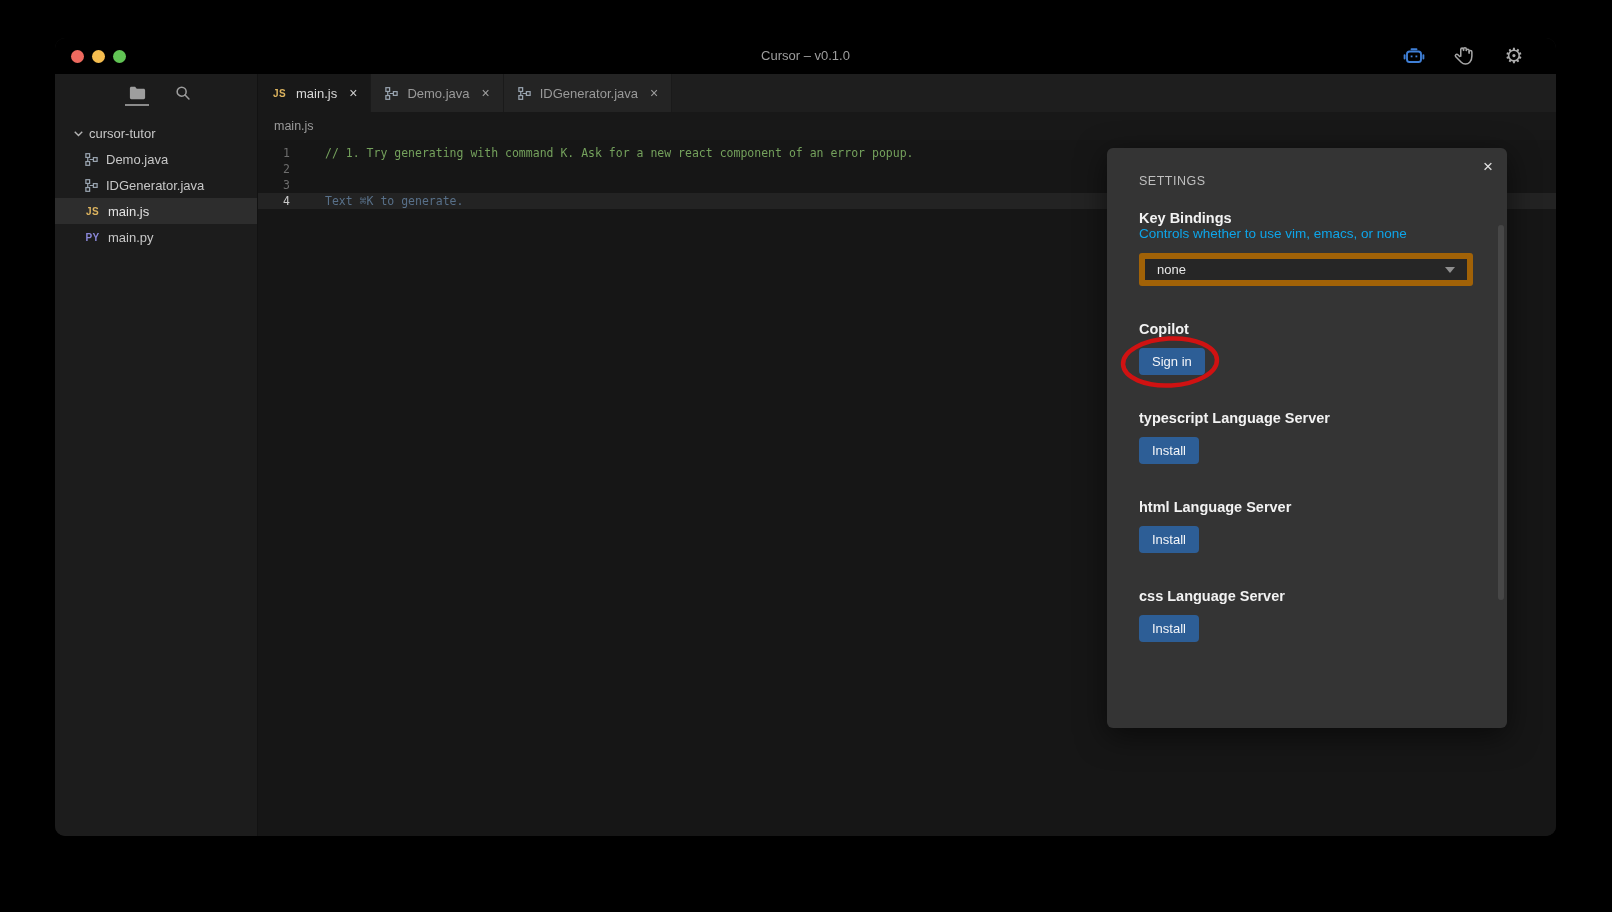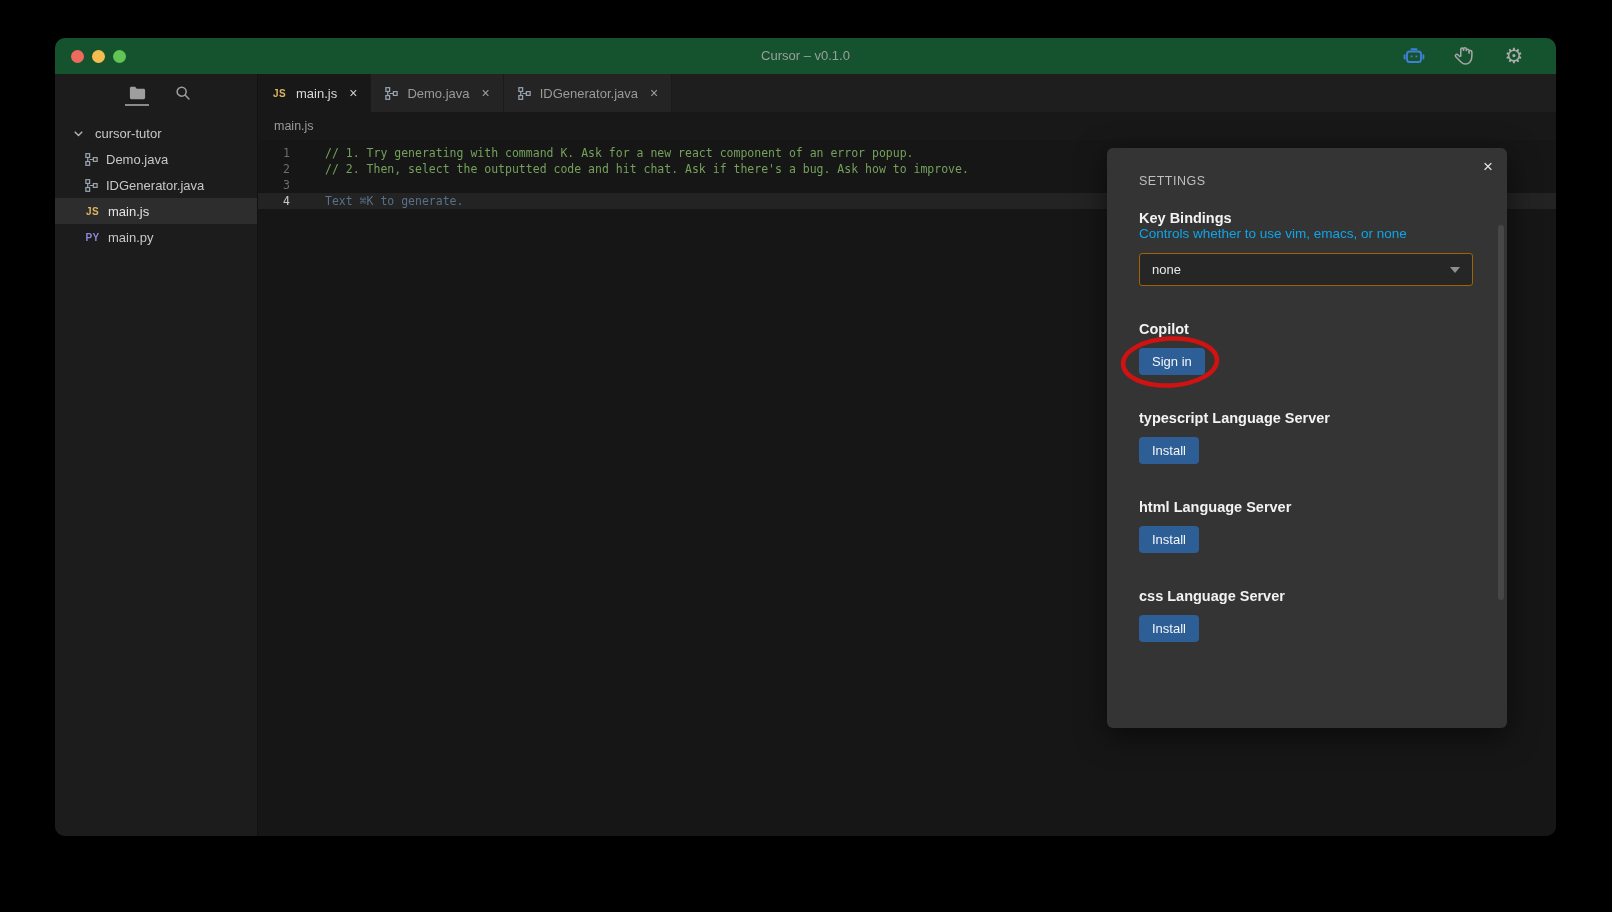--- a/index.html
+++ b/index.html
@@ -3,41 +3,41 @@
 <meta charset="utf-8">
 <style>
   * { margin:0; padding:0; box-sizing:border-box; }
   html,body { width:1612px; height:912px; background:#000; overflow:hidden;
               font-family:"Liberation Sans", sans-serif; }
 
   .window { position:absolute; left:55px; top:38px; width:1501px; height:798px;
             background:#161616; border-radius:10px; overflow:hidden; }
 
   
-  .titlebar { position:absolute; left:0; top:0; right:0; height:36px; background:#14532d; }
+  .titlebar { position:absolute; left:0; top:0; right:0; height:36px; background:#000000; }
   .traffic { position:absolute; left:16px; top:11.5px; display:flex; gap:8px; }
   .light { width:13px; height:13px; border-radius:50%; }
   .light.red{ background:#ee6a5f; } .light.yellow{ background:#f5bd4f; } .light.green{ background:#61c454; }
   .win-title { position:absolute; left:0; right:0; top:0; height:36px; line-height:36px;
                text-align:center; color:#9e9e9e; font-size:13px; }
   .tb-icons { position:absolute; right:30px; top:0; height:36px; display:flex; align-items:center; gap:26px; }
   .tb-icon { width:24px; height:24px; display:flex; align-items:center; justify-content:center; cursor:pointer; }
   .gear-glyph { font-size:21px; color:#ababab; line-height:1; font-family:"DejaVu Sans", sans-serif; }
 
   
   .sidebar { position:absolute; left:0; top:36px; bottom:0; width:203px; background:#1c1c1c;
              border-right:1px solid #121212; }
   .sidebar-header { height:38px; display:flex; align-items:center; gap:26px; padding-left:72px; }
   .sb-icon { position:relative; width:20px; height:26px; display:flex; align-items:center; justify-content:center; cursor:pointer; }
   .sb-icon.active::after { content:""; position:absolute; left:-2px; right:-2px; bottom:0;
                            height:2px; background:#8a8a8a; }
   .tree { padding-top:8px; }
   .tree-row { height:26px; display:flex; align-items:center; color:#c7c7c7; font-size:13px; cursor:pointer; }
   .tree-row.selected { background:#2d2d2d; color:#e3e3e3; }
-  .tree-root { padding-left:16px; gap:9px; }
+  .tree-root { padding-left:16px; gap:3px; }
   .tree-file { padding-left:29px; gap:7px; }
   .badge { font-size:10px; font-weight:bold; letter-spacing:.3px; width:17px; text-align:center; }
   .badge.js { color:var(--js-badge,#ddb45f); }
   .badge.py { color:var(--py-badge,#8a87d8); }
 
   
   .tabbar { position:absolute; left:203px; top:36px; right:0; height:38px; background:#1e1e1e; display:flex; }
   .tab { display:flex; align-items:center; gap:8px; padding:0 13px; font-size:13px; color:#9a9a9a;
          background:#242424; border-right:1px solid #1a1a1a; cursor:pointer; }
   .tab.active { background:#181818; color:#d8d8d8; }
@@ -62,21 +62,21 @@
   
   .panel { position:absolute; left:1052px; top:110px; width:400px; height:580px; background:#343434;
            border-radius:6px; box-shadow:0 8px 30px rgba(0,0,0,.55); padding:26px 34px 0 32px; z-index:5; }
   .panel-close { position:absolute; top:10px; right:14px; color:#e2e2e2; font-size:17px;
                  line-height:1; cursor:pointer; }
   .panel-title { color:#bfbfbf; font-size:12.5px; letter-spacing:.5px; }
   .s-section { margin-top:22px; }
   .s-section ~ .s-section { margin-top:35px; }
   .s-heading { color:#f2f2f2; font-size:14.5px; font-weight:bold; }
   .s-desc { color:#0ea5e9; font-size:13.5px; }
-  .s-select { margin-top:12px; height:33px; background:#262626; border:1px solid #a16207; border-radius:3px;
+  .s-select { margin-top:12px; height:33px; background:#262626; border:6px solid #a16207; border-radius:3px;
               display:flex; align-items:center; justify-content:space-between; padding:0 12px; cursor:pointer; }
   .s-select .sel-value { color:#e8e8e8; font-size:13px; }
   .sel-chevron { width:0; height:0; border-left:5px solid transparent; border-right:5px solid transparent;
                  border-top:6px solid #8f8f8f; }
   .btn-wrap { position:relative; display:inline-block; margin-top:11px; }
   .blue-btn { background:var(--accent-blue,#2d5e96); color:#f4f6f9; border:none; border-radius:4px;
               font-size:13px; font-family:"Liberation Sans", sans-serif; padding:6px 13px; cursor:pointer; }
   .circle-svg { position:absolute; left:-21px; top:-14px; pointer-events:none; }
   .panel-scrollbar { position:absolute; right:3px; top:77px; width:6px; height:375px;
                      background:#474747; border-radius:3px; cursor:pointer; }
@@ -206,21 +206,21 @@
       </div>
     </div>
 
   <div class="breadcrumb">
     <span>main.js</span>
   </div>
 
   <div class="editor">
     <div class="code-area" id="code-area">
         <div class="code-line"><div class="gutter">1</div><div class="code-text comment">// 1. Try generating with command K. Ask for a new react component of an error popup.</div></div>
-        <div class="code-line"><div class="gutter">2</div><div class="code-text comment">// 2. Then, select the outputted code and hit chat. Ask if there's a bug. Ask how to improve.</div></div>
+        <div class="code-line"><div class="gutter">2</div></div>
         <div class="code-line"><div class="gutter">3</div></div>
         <div class="code-line current"><div class="gutter">4</div><div class="code-text placeholder">Text ⌘K to generate.</div></div>
       </div>
   </div>
 
   <div class="panel">
     <div class="panel-close">×</div>
     <div class="panel-title">SETTINGS</div>
     <div id="settings-sections">
         <div class="s-section">

